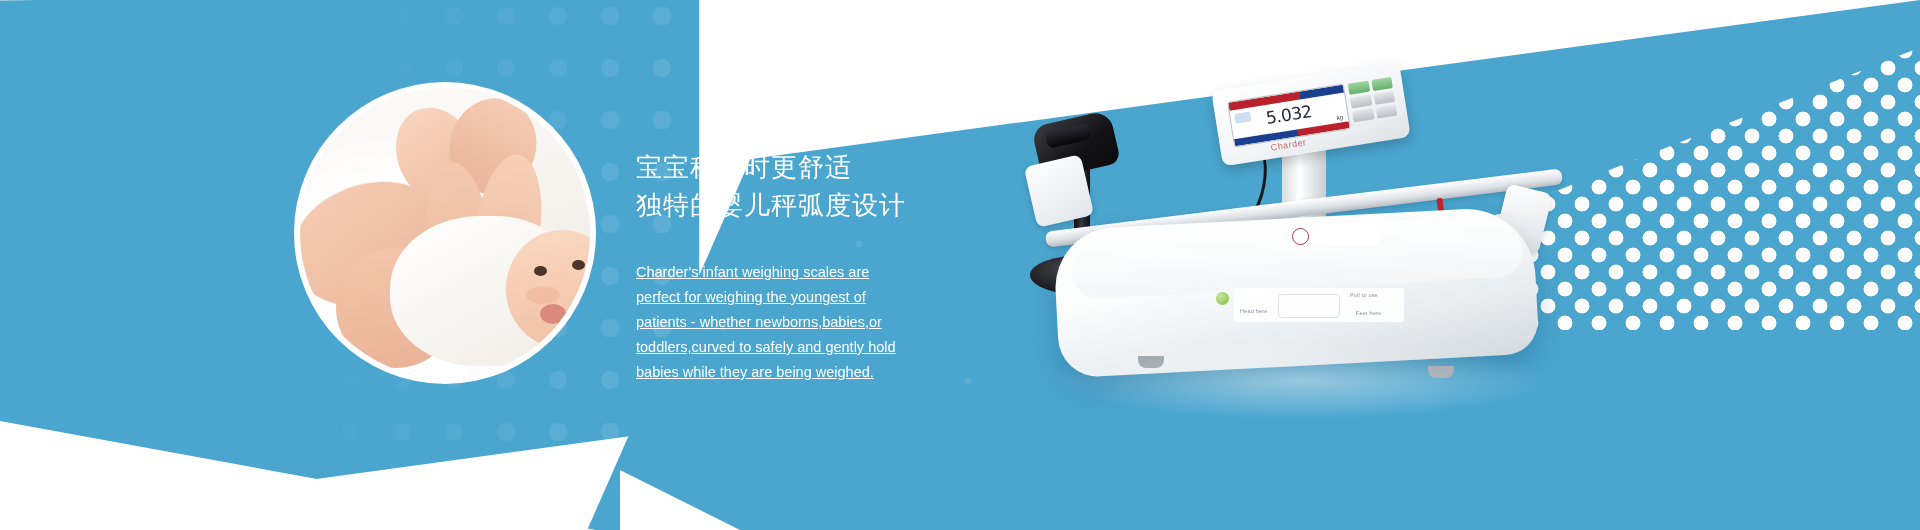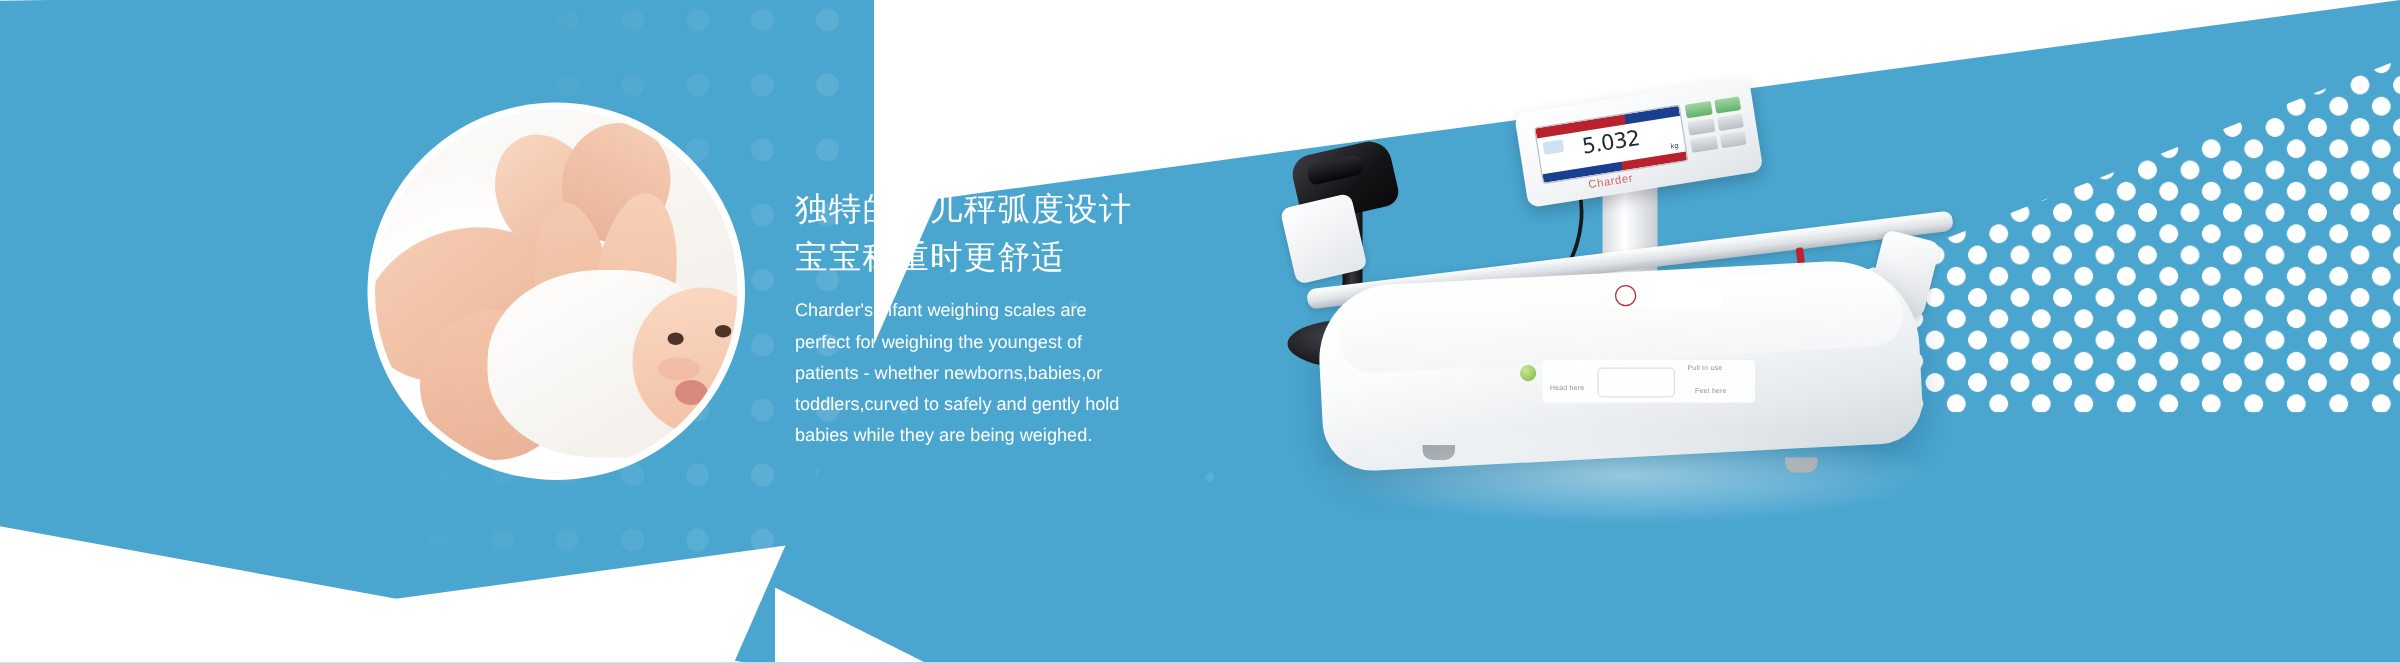--- a/index.html
+++ b/index.html
@@ -100,21 +100,21 @@
   .eye{position:absolute;width:13px;height:10px;border-radius:50%;background:#4c3429;z-index:5;}
   .eye-a{left:234px;top:178px;}
   .eye-b{left:272px;top:172px;}
   .mouth{position:absolute;left:240px;top:216px;width:26px;height:20px;border-radius:50%;background:#d98a7d;z-index:5;}
   .cheek{position:absolute;left:226px;top:198px;width:34px;height:18px;border-radius:50%;background:rgba(235,150,130,.28);z-index:5;}
 
   
   .copy{position:absolute;left:636px;top:148px;width:420px;z-index:8;color:#ffffff;}
   .headline{font-size:26px;line-height:38px;font-weight:400;letter-spacing:1px;color:#ffffff;}
   .headline div{white-space:nowrap;}
-  .para{margin-top:13px;font-size:14.5px;line-height:25px;color:#ffffff;width:272px;}
+  .para{margin-top:36px;font-size:14.5px;line-height:25px;color:#ffffff;width:272px;text-decoration:underline;}
 
   
   .product{position:absolute;left:1020px;top:40px;width:760px;height:440px;z-index:9;}
 
   
   .scanner-base{position:absolute;left:10px;top:215px;width:110px;height:40px;border-radius:50%;
     background:radial-gradient(ellipse at 40% 35%, #4b4b4f 0%, #1c1c20 60%, #0c0c0e 100%);}
   .scanner-pole{position:absolute;left:54px;top:115px;width:16px;height:112px;border-radius:7px;
     background:linear-gradient(90deg,#0f0f12,#3a3a40 45%,#121216);}
   .scanner-head{position:absolute;left:16px;top:78px;width:80px;height:54px;border-radius:16px 18px 12px 12px;
@@ -214,22 +214,22 @@
     <div class="onesie"></div>
     <div class="head"></div>
     <div class="cheek"></div>
     <div class="eye eye-a"></div>
     <div class="eye eye-b"></div>
     <div class="mouth"></div>
   </div>
 
   <div class="copy">
     <div class="headline">
+      <div>宝宝称重时更舒适</div>
       <div>独特的婴儿秤弧度设计</div>
-      <div>宝宝称重时更舒适</div>
     </div>
     <div class="para">Charder's infant weighing scales are perfect for weighing the youngest of patients - whether newborns,babies,or toddlers,curved to safely and gently hold babies while they are being weighed.</div>
   </div>
 
   <div class="product">
 
     <div class="scanner-cable"></div>
     <div class="scanner-base"></div>
     <div class="scanner-pole"></div>
     <div class="scanner-head"></div>

